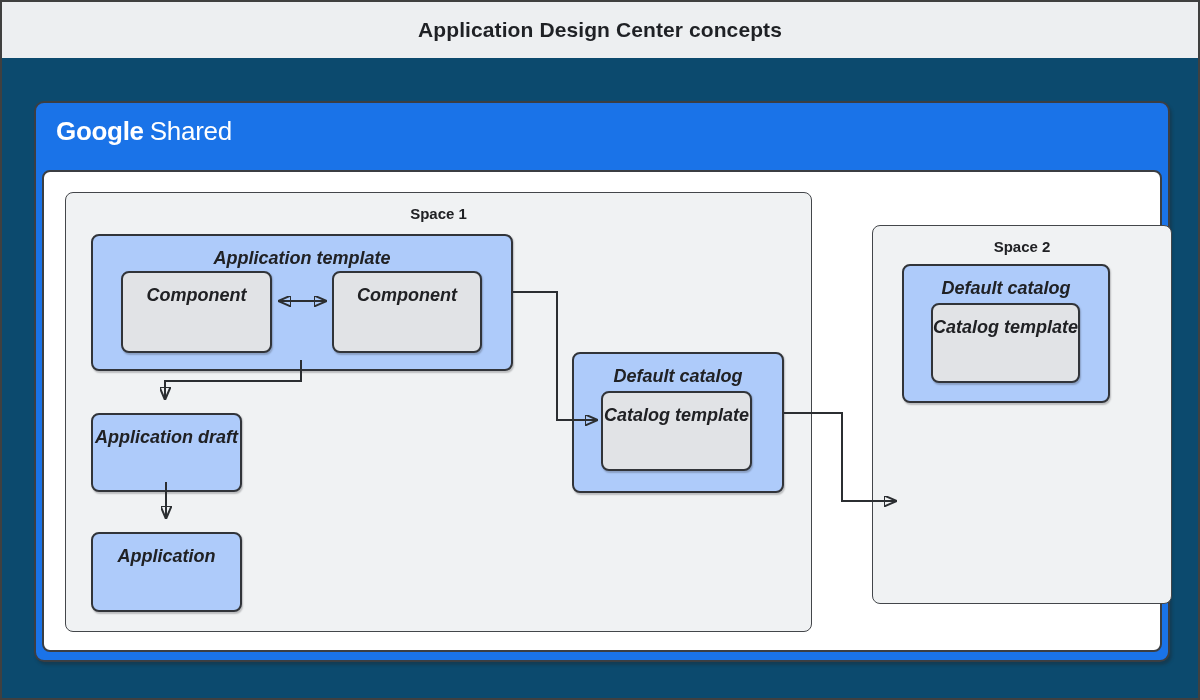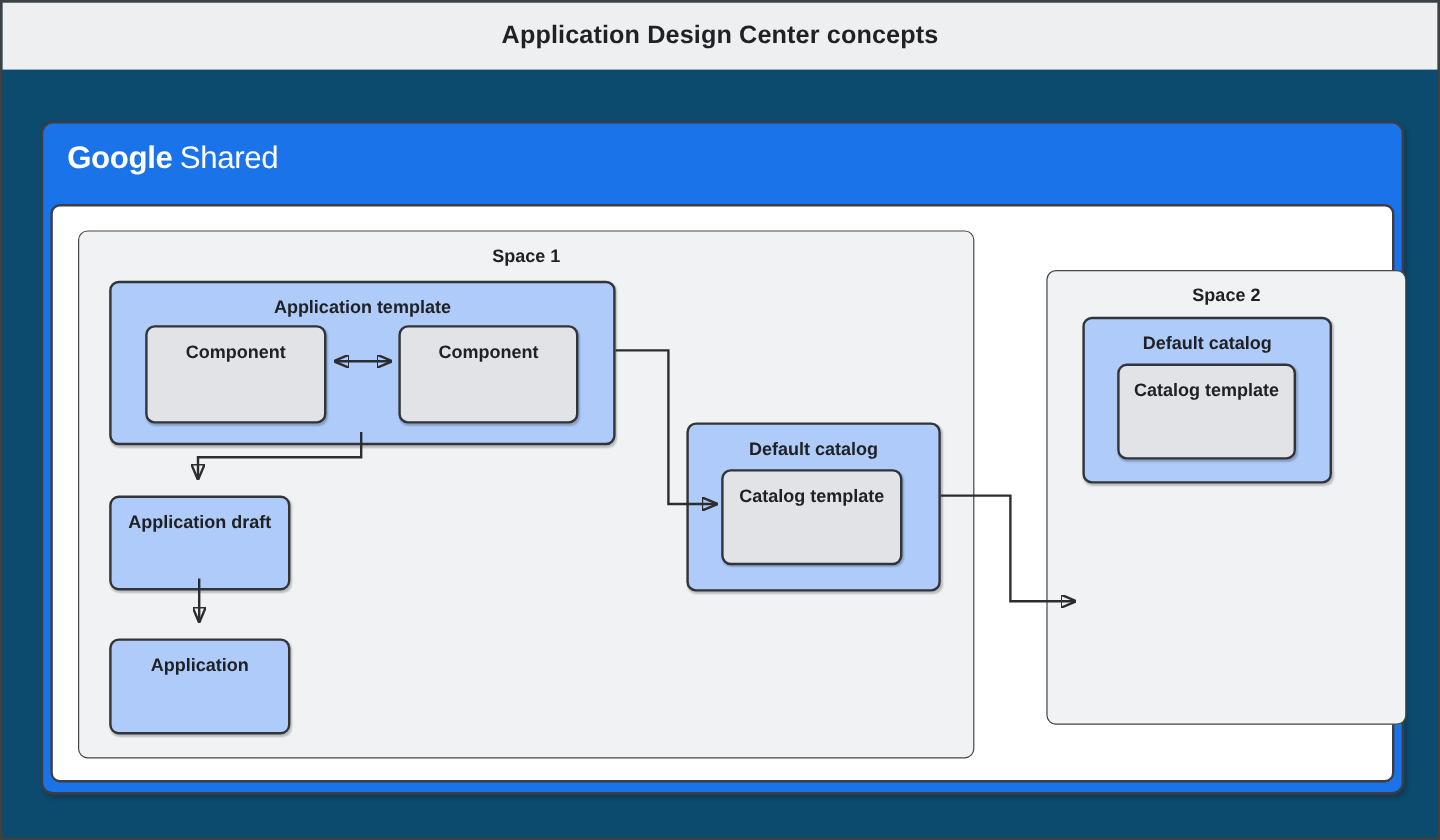--- a/index.html
+++ b/index.html
@@ -86,24 +86,25 @@
     border: 2px solid #313439;
     border-radius: 8px;
     box-shadow: 1px 1.5px 1.5px rgba(32,33,36,0.25);
   }
   .node.blue { background: #aecbfa; }
   .node.gray { background: #e1e3e6; }
 
   .node-label {
     margin-top: 12px;
     text-align: center;
-    font-size: 15px;
+    font-size: 18px;
     font-weight: 700;
     color: #202124;
     white-space: nowrap;
+    font-style: italic;
   }
 
   
   #app-template      { left: 25px;  top: 41px;  width: 422px; height: 137px; }
   #comp1             { left: 28px;  top: 35px;  width: 151px; height: 82px; }
   #comp2             { left: 239px; top: 35px;  width: 150px; height: 82px; }
   #app-draft         { left: 25px;  top: 220px; width: 151px; height: 79px; }
   #application-node  { left: 25px;  top: 339px; width: 151px; height: 80px; }
   #default-catalog-1 { left: 506px; top: 159px; width: 212px; height: 141px; }
   #catalog-template-1{ left: 27px;  top: 37px;  width: 151px; height: 80px; }

